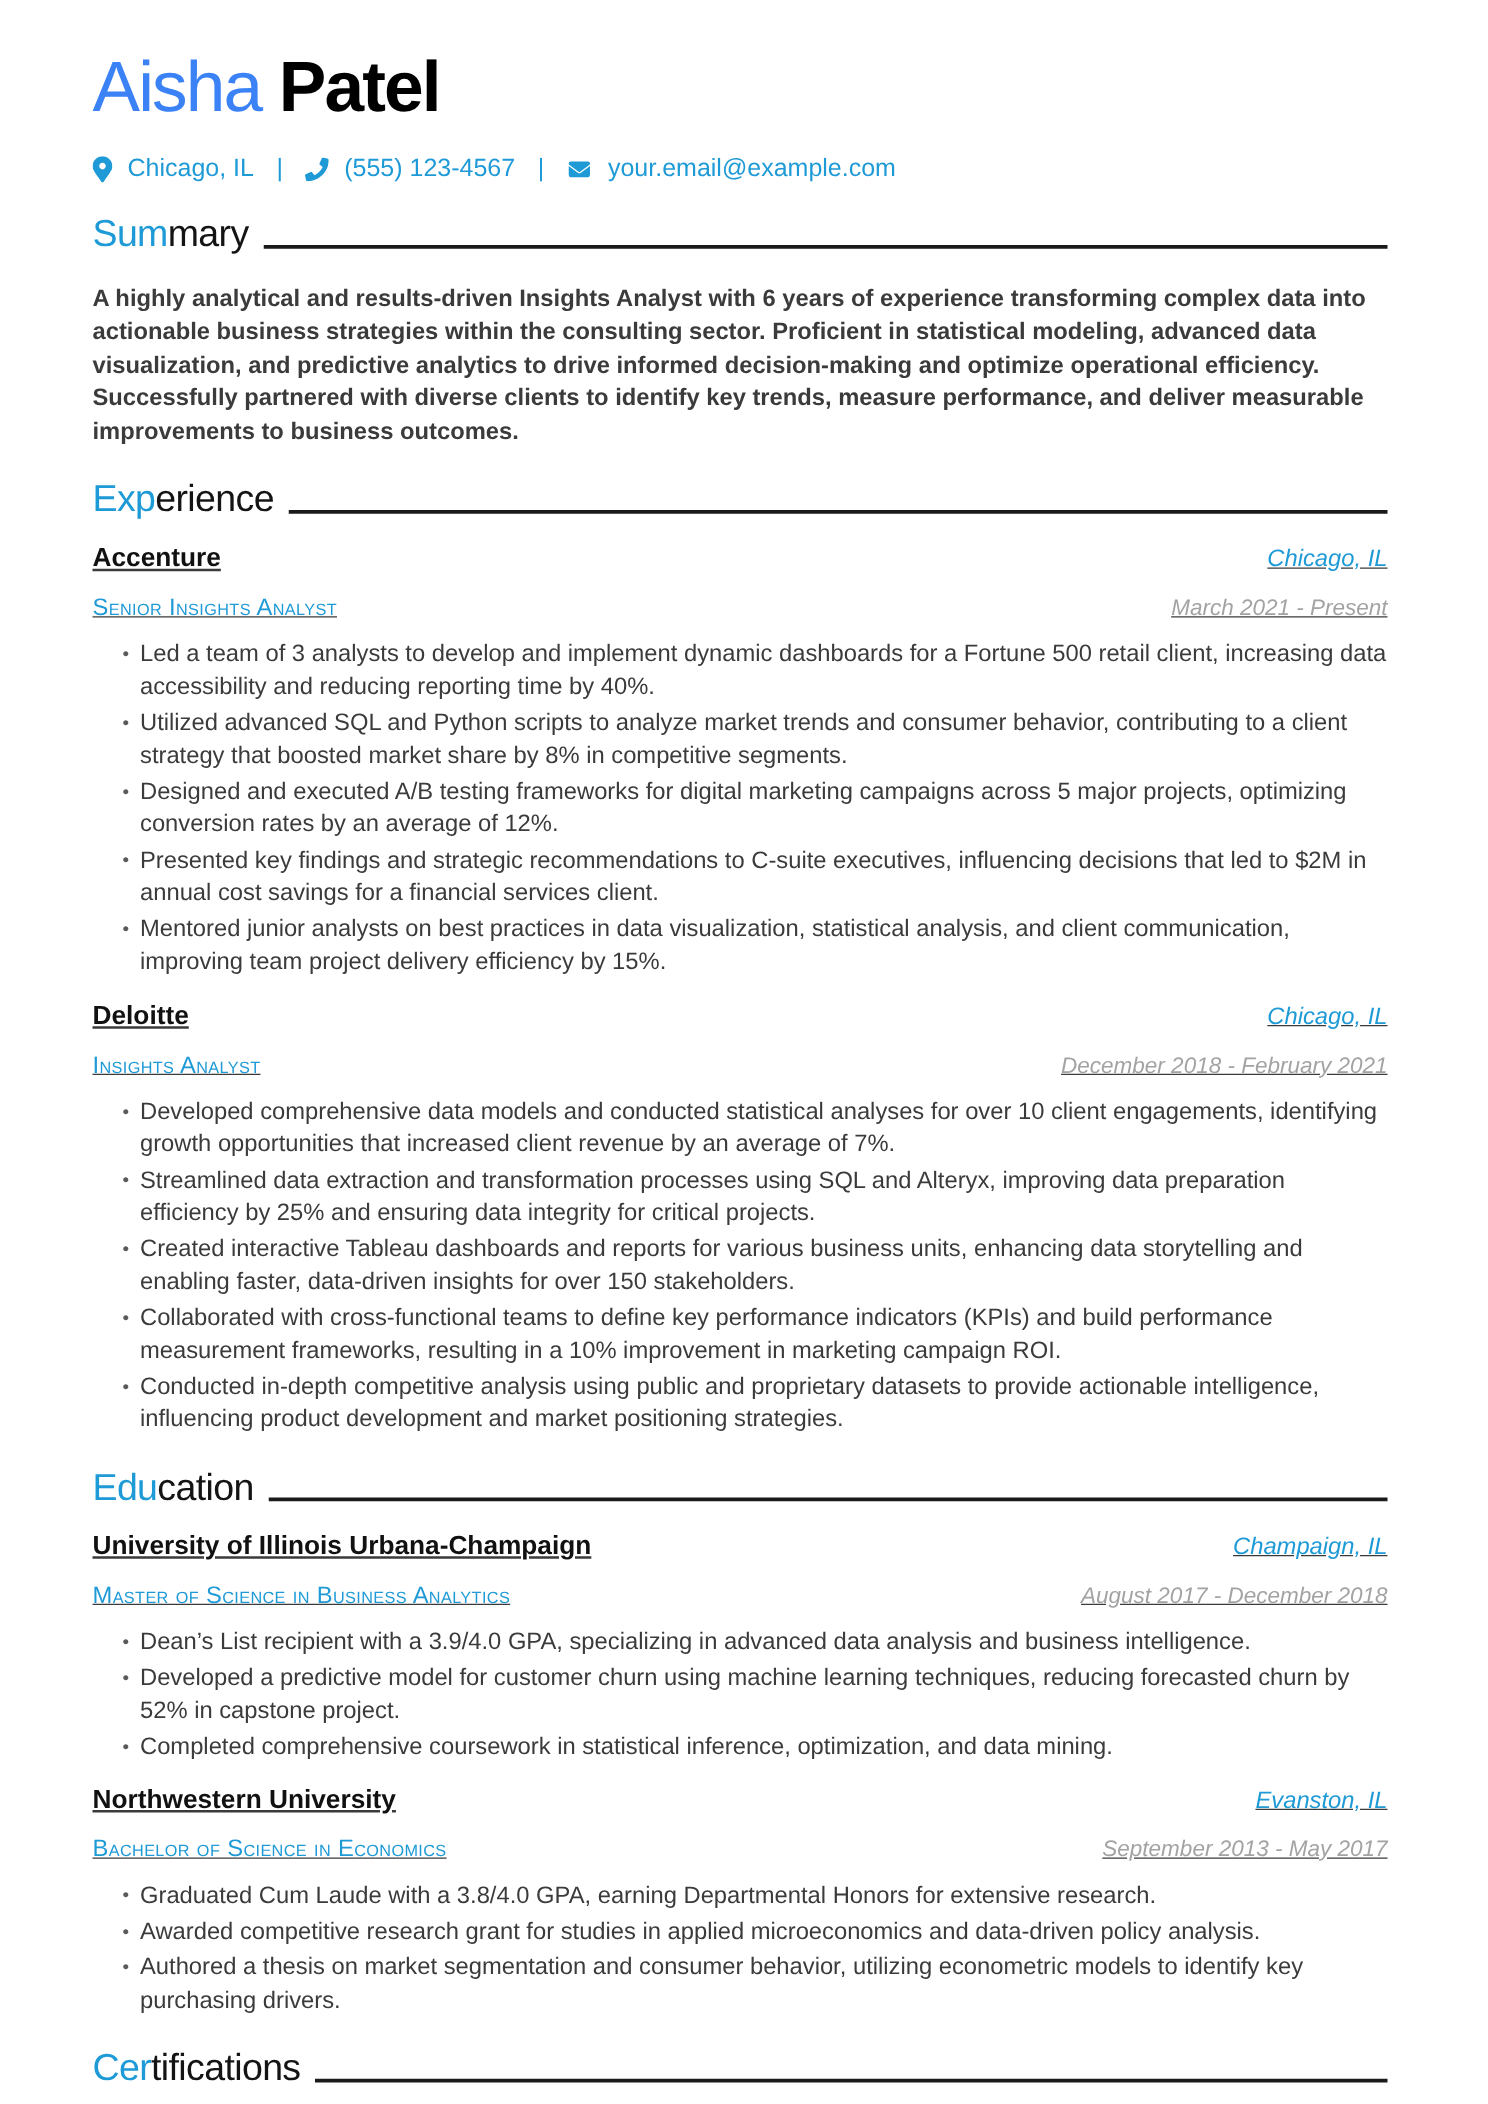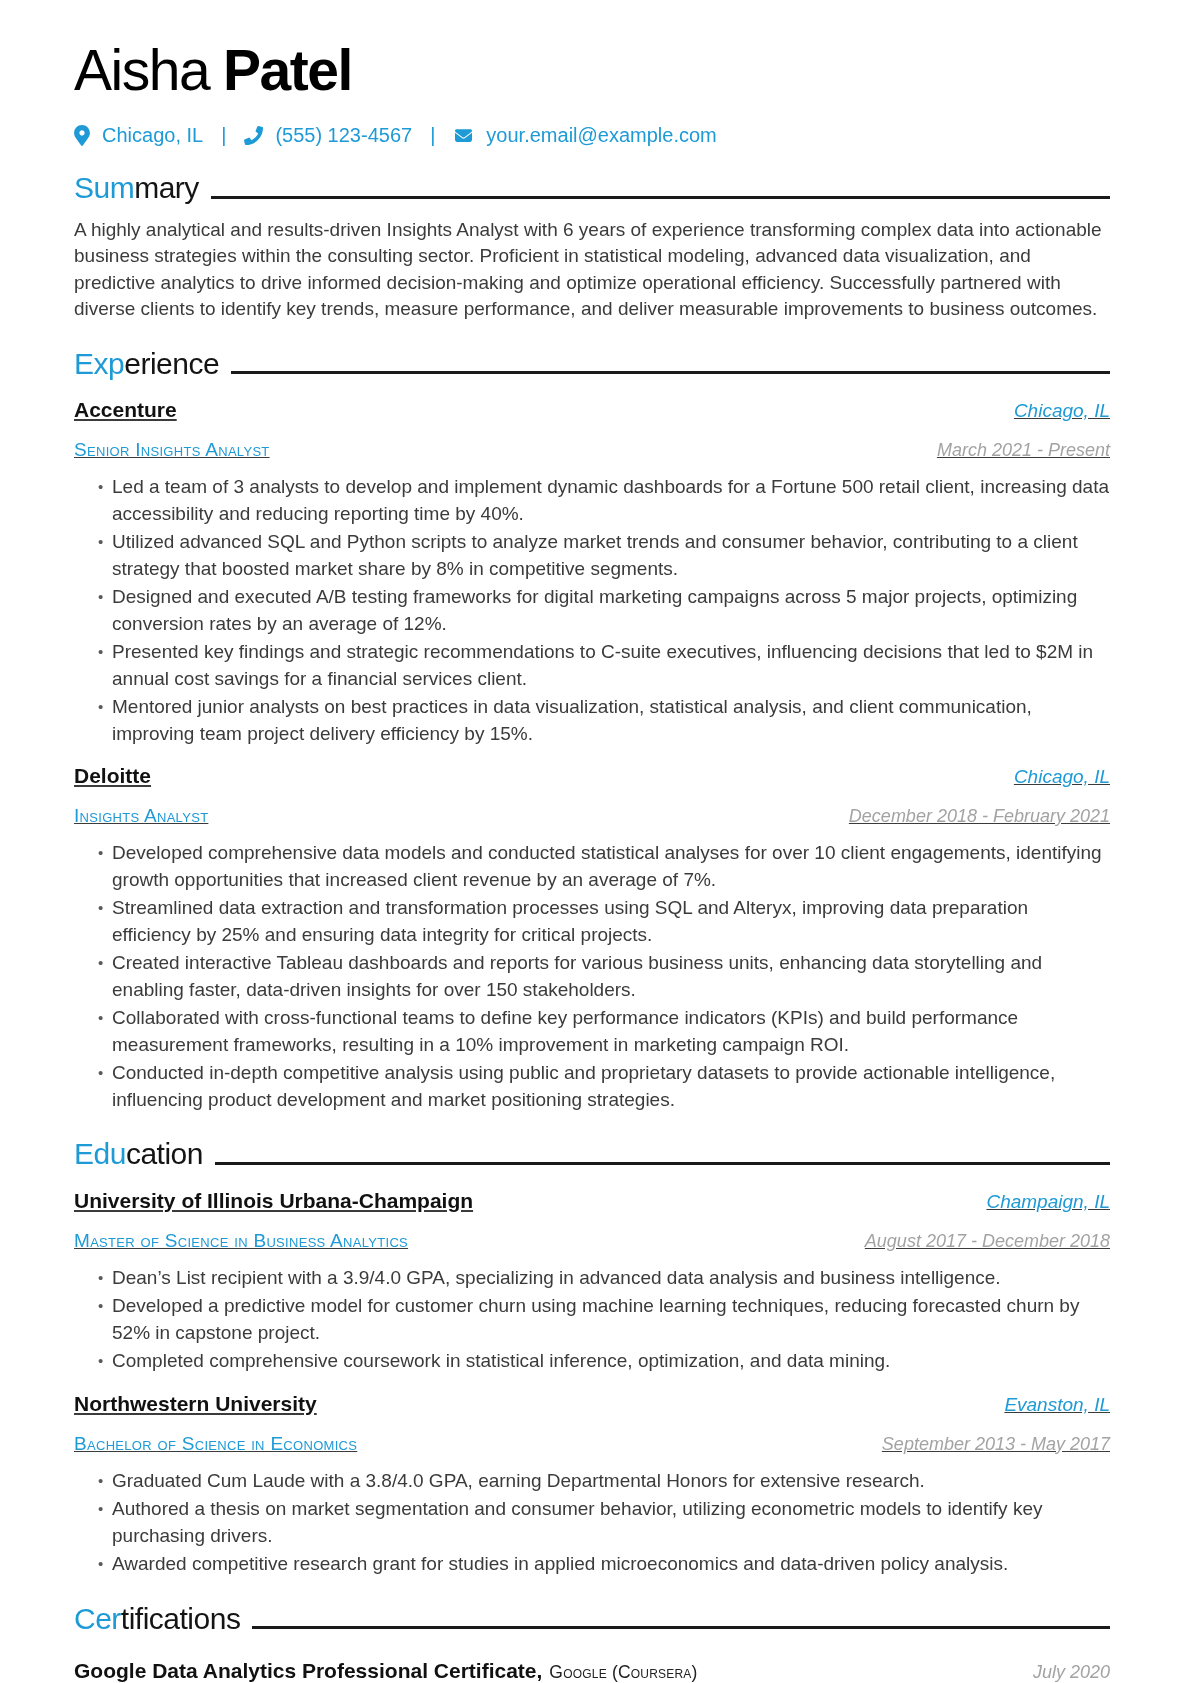--- a/index.html
+++ b/index.html
@@ -3,33 +3,33 @@
 <meta charset="utf-8">
 <style>
   html,body{margin:0;padding:0;background:#ffffff;}
   body{font-family:"Liberation Sans","DejaVu Sans",sans-serif;color:#3b3b3b;}
   .page{
     width:1190px;height:1683px;box-sizing:border-box;
     padding:42px 80px 0 74px;background:#ffffff;overflow:hidden;
   }
   
   .name{margin:0;font-size:57px;line-height:1.0;letter-spacing:-1.5px;}
-  .name .first{font-weight:400;color:#000000;}
+  .name .first{font-weight:400;color:#3b82f6;}
   .name .last{font-weight:700;color:#000;margin-left:14px;}
   .contact{margin-top:25px;display:flex;align-items:center;font-size:20px;color:#1E9AD6;}
   .contact .icon{display:inline-flex;align-items:center;margin-right:12px;}
   .contact .icon svg{display:block;}
   .contact .sep{margin:0 18px;font-weight:300;color:#1E9AD6;}
   
   .section{margin-top:24px;}
   .sec-head{display:flex;margin:0;font-size:30px;font-weight:400;letter-spacing:-0.5px;color:#141414;line-height:1.15;}
   .sec-head .accent{color:#1E9AD6;}
   .sec-rule{flex:1;align-self:flex-end;height:0;border-bottom:3px solid #1a1a1a;margin:0 0 7px 12px;}
   .body-text{font-size:19px;line-height:26.5px;color:#3b3b3b;}
-  .summary-text{margin-top:11px;}
+  .summary-text{margin-top:21px;font-weight:bold;}
   
   .entry{margin-top:17px;}
   .entry-row{display:flex;justify-content:space-between;align-items:baseline;text-decoration:underline;}
   .org{font-size:21px;font-weight:700;color:#111;}
   .loc{font-size:19px;font-style:italic;color:#1E9AD6;}
   .role{font-size:19px;color:#1E9AD6;font-variant:small-caps;letter-spacing:0.3px;margin-top:17px;}
   .dates{font-size:18px;font-style:italic;color:#a3a3a3;text-align:center;}
   ul.bullets{margin:13px 0 0 0;padding:0 0 0 38px;list-style:none;}
   ul.bullets li{position:relative;margin:0 0 2px 0;}
   ul.bullets li::before{content:"\2022";position:absolute;left:-14px;top:0;color:#5a5a5a;font-size:15px;line-height:26.5px;}
@@ -148,22 +148,22 @@
       <div class="entry-row">
         <span class="org">Northwestern University</span>
         <span class="loc">Evanston, IL</span>
       </div>
       <div class="entry-row">
         <span class="role">Bachelor of Science in Economics</span>
         <span class="dates">September 2013 - May 2017</span>
       </div>
       <ul class="bullets body-text">
         <li>Graduated Cum Laude with a 3.8/4.0 GPA, earning Departmental Honors for extensive research.</li>
+        <li>Awarded competitive research grant for studies in applied microeconomics and data-driven policy analysis.</li>
         <li>Authored a thesis on market segmentation and consumer behavior, utilizing econometric models to identify key purchasing drivers.</li>
-        <li>Awarded competitive research grant for studies in applied microeconomics and data-driven policy analysis.</li>
       </ul>
     </div>
   </div>
 
   <div class="section">
     <h2 class="sec-head">
         <span class="accent">Cer</span>
         <span>tifications</span>
         <span class="sec-rule"></span>
       </h2>

